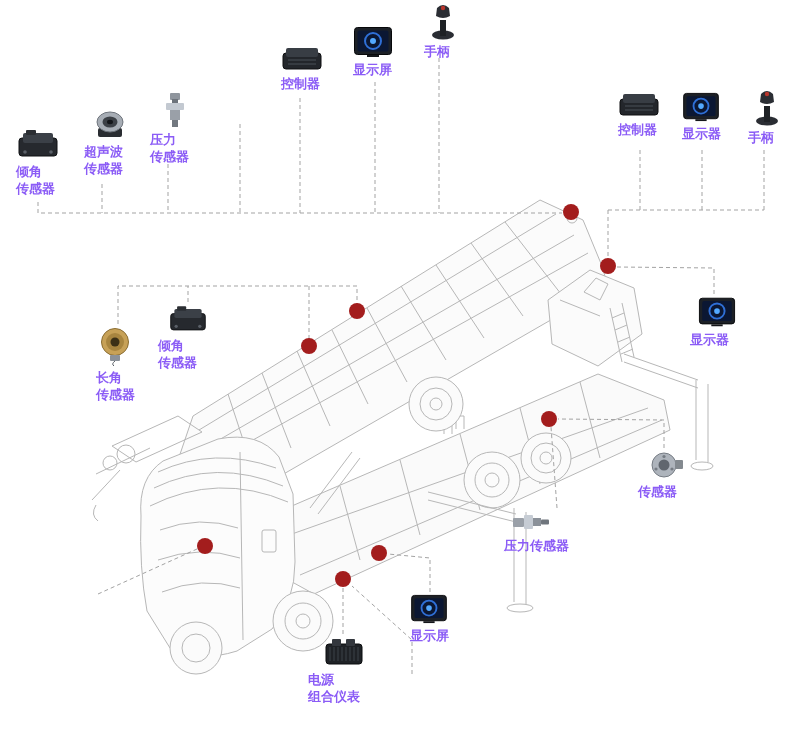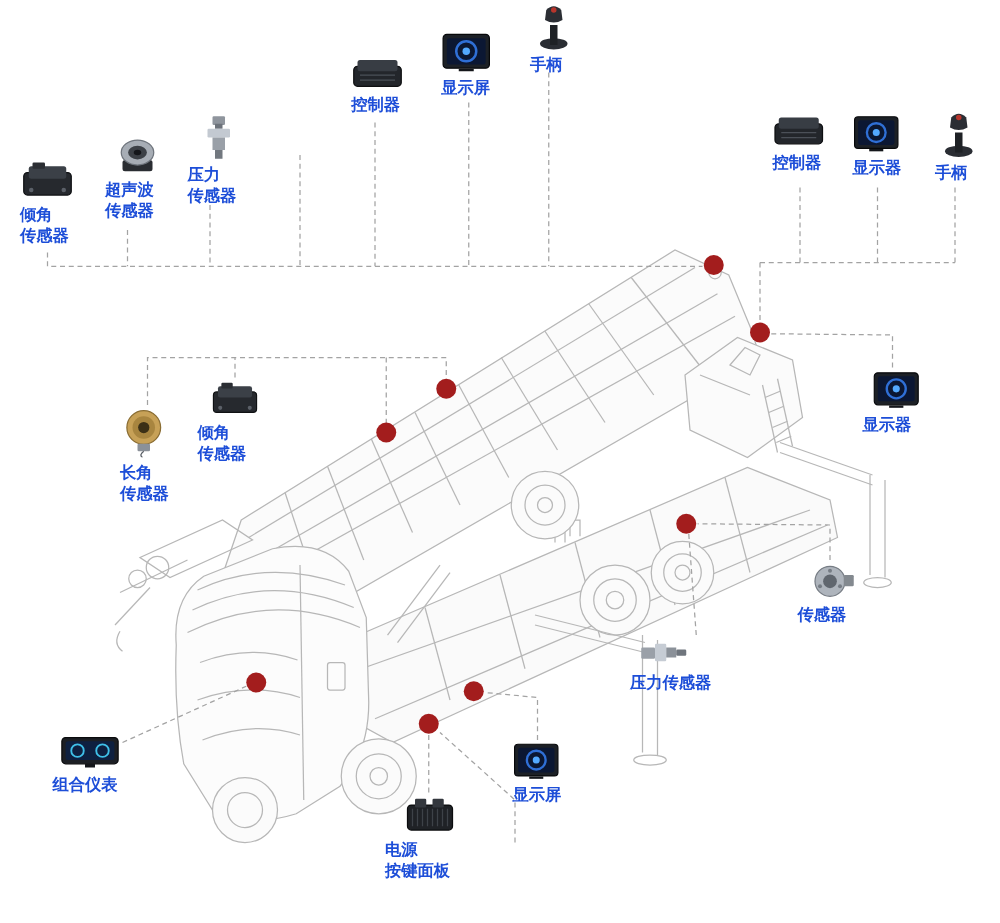--- a/index.html
+++ b/index.html
@@ -1,21 +1,21 @@
 <!DOCTYPE html>
 <html><head>
 <meta charset="utf-8">
 <style>
   *{margin:0;padding:0;box-sizing:border-box}
   html,body{background:#ffffff}
   body{font-family:"Liberation Sans","DejaVu Sans",sans-serif}
   .stage{position:relative;width:800px;height:738px;background:#fff;overflow:hidden}
   .layer{position:absolute;left:0;top:0;width:800px;height:738px;pointer-events:none}
   .comp{position:absolute;display:flex;flex-direction:column;gap:4px;z-index:5}
-  .comp .label{font-size:13px;font-weight:700;color:#1d4ed8;line-height:1.3;white-space:pre-line}
+  .comp .label{font-size:13px;font-weight:700;color:#8b5cf6;line-height:1.3;white-space:pre-line}
   .icon{display:block}
 </style>
 </head>
 <body>
 
 <svg width="0" height="0" style="position:absolute" aria-hidden="true">
   <defs>
     <symbol id="sym-tilt" viewBox="0 0 44 32">
       <rect x="3" y="10" width="38" height="18" rx="3" fill="#26292e" stroke="#0f1113"></rect>
       <rect x="7" y="5" width="30" height="10" rx="2" fill="#3b4047"></rect>
@@ -353,29 +353,23 @@
       </svg>
     <div class="label">显示屏</div>
   </div>
 
 
   <div class="comp" style="left:308px;top:636px">
     <svg class="icon" width="40" height="32" style="margin-left:16px">
         <use href="#sym-power"></use>
       </svg>
     <div class="label">电源
-按键面板</div>
-  </div>
-
-  <div class="comp" style="left:42px;top:586px">
-    <svg class="icon" width="48" height="30" style="margin-left:6px">
-        <use href="#sym-instrument"></use>
-      </svg>
-    <div class="label">组合仪表</div>
-  </div>
+组合仪表</div>
+  </div>
+
 
   <div class="comp" style="left:96px;top:326px">
     <svg class="icon" width="40" height="40">
         <use href="#sym-drawwire"></use>
       </svg>
     <div class="label">长角
 传感器</div>
   </div>
 
   <div class="comp" style="left:158px;top:304px">

